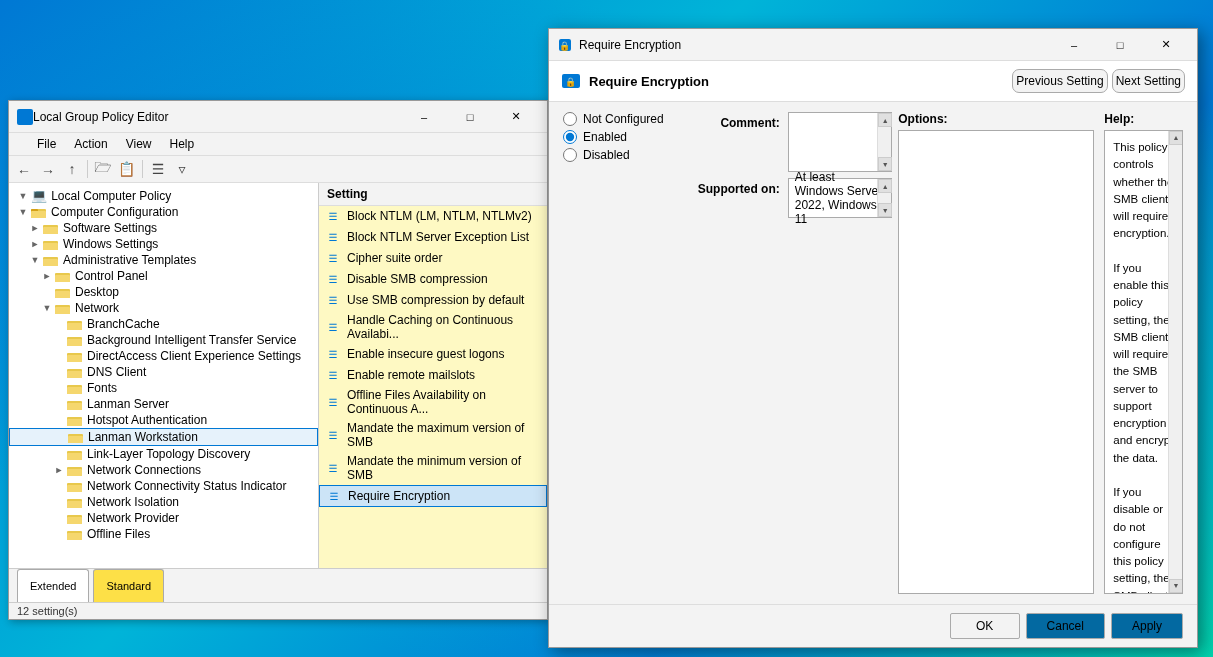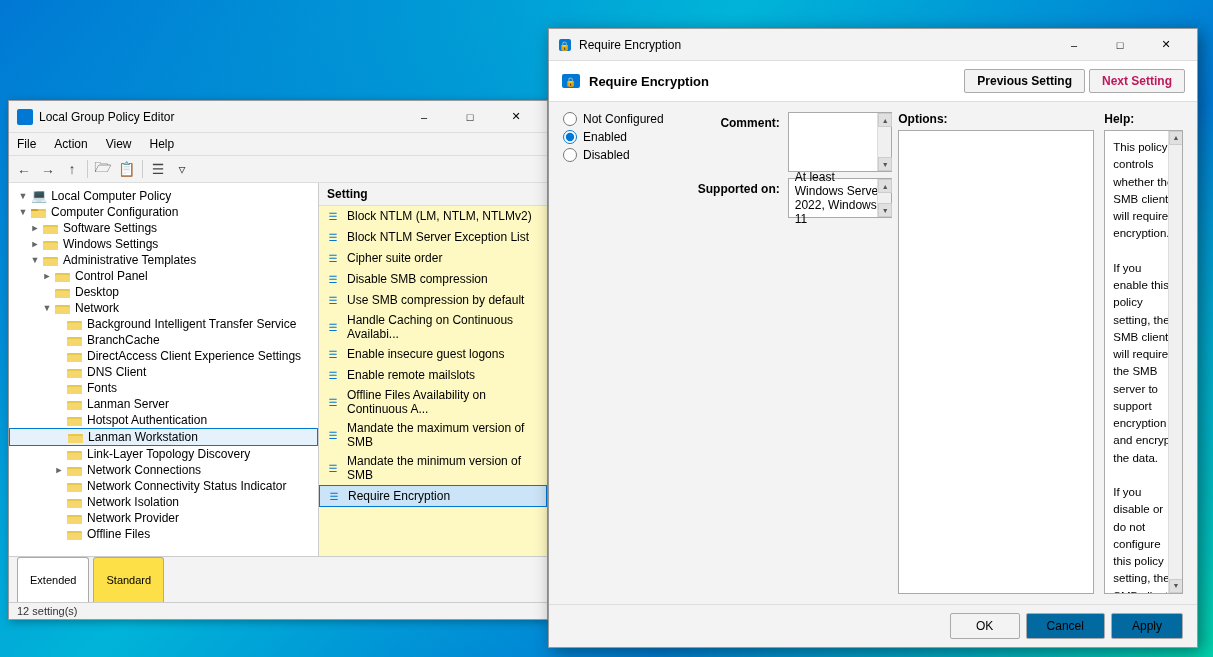--- a/index.html
+++ b/index.html
@@ -35,21 +35,20 @@
       flex-direction: column;
     }
 
     .window-titlebar {
       background: #f3f3f3;
       height: 32px;
       display: flex;
       align-items: center;
       padding: 0 8px;
       border-bottom: 1px solid #ddd;
-      gap: 6px;
     }
     .window-titlebar .title-icon {
       width: 16px;
       height: 16px;
       background: #0078d4;
       border-radius: 2px;
     }
     .window-title {
       font-size: 12px;
       color: #000;
@@ -68,21 +67,21 @@
       display: flex;
       align-items: center;
       justify-content: center;
       font-size: 11px;
       color: #000;
     }
 
     .menu-bar {
       display: flex;
       gap: 2px;
-      padding: 2px 0;
+      padding: 2px 20px;
       background: #f3f3f3;
       border-bottom: 1px solid #ddd;
     }
     .menu-item {
       padding: 2px 8px;
       cursor: pointer;
       font-size: 12px;
     }
 
     .toolbar {
@@ -201,21 +200,21 @@
     }
     .tabs-bar {
       background: #f3f3f3;
       border-top: 1px solid #ccc;
       display: flex;
       align-items: flex-end;
       padding: 0 8px;
       gap: 4px;
     }
     .tab {
-      padding: 16px 12px;
+      padding: 10px 12px;
       border: 1px solid #aaa;
       border-bottom: none;
       background: #fff;
       font-size: 11px;
       cursor: pointer;
       border-radius: 3px 3px 0 0;
     }
     .tab:not(.active-tab) { background: #fde047; }
 
     
@@ -279,29 +278,28 @@
     .dialog-header-title {
       font-size: 13px;
       font-weight: 600;
       flex: 1;
     }
     .dialog-nav-btns {
       display: flex;
       gap: 4px;
     }
     .nav-btn {
-      padding: 4px 12px;
+      padding: 4px 3px;
       border: 1px solid #aaa;
       background: #f3f3f3;
       cursor: pointer;
       font-size: 12px;
-      border-radius: 2px;
-      font-weight: bold;
-    }
-    .nav-btn.disabled { color: #be185d; cursor: default; }
+      border-radius: 7px;
+    }
+    .nav-btn.disabled { color: #000000; cursor: default; }
 
     .dialog-body {
       display: flex;
       flex-direction: row;
       flex: 1;
       padding: 10px 14px;
       gap: 6px;
       overflow: hidden;
     }
 
@@ -574,31 +572,31 @@
         <span>Network</span>
       </div>
       <div class="tree-item tree-indent-4">
         <span class="tree-arrow" style="visibility:hidden">►</span>
         <span class="folder-icon">
           <svg viewBox="0 0 16 12" fill="none">
               <rect x="0" y="3" width="15" height="9" rx="1" fill="#E8C84C"></rect>
               <rect x="0" y="5" width="15" height="7" rx="1" fill="#F5D76E"></rect>
             </svg>
         </span>
+        <span>BranchCache</span>
+      </div>
+      <div class="tree-item tree-indent-4">
+        <span class="tree-arrow" style="visibility:hidden">►</span>
+        <span class="folder-icon">
+          <svg viewBox="0 0 16 12" fill="none">
+              <rect x="0" y="3" width="15" height="9" rx="1" fill="#E8C84C"></rect>
+              <rect x="0" y="5" width="15" height="7" rx="1" fill="#F5D76E"></rect>
+            </svg>
+        </span>
         <span>Background Intelligent Transfer Service</span>
-      </div>
-      <div class="tree-item tree-indent-4">
-        <span class="tree-arrow" style="visibility:hidden">►</span>
-        <span class="folder-icon">
-          <svg viewBox="0 0 16 12" fill="none">
-              <rect x="0" y="3" width="15" height="9" rx="1" fill="#E8C84C"></rect>
-              <rect x="0" y="5" width="15" height="7" rx="1" fill="#F5D76E"></rect>
-            </svg>
-        </span>
-        <span>BranchCache</span>
       </div>
       <div class="tree-item tree-indent-4">
         <span class="tree-arrow" style="visibility:hidden">►</span>
         <span class="folder-icon">
           <svg viewBox="0 0 16 12" fill="none">
               <rect x="0" y="3" width="15" height="9" rx="1" fill="#E8C84C"></rect>
               <rect x="0" y="5" width="15" height="7" rx="1" fill="#F5D76E"></rect>
             </svg>
         </span>
         <span>DirectAccess Client Experience Settings</span>

